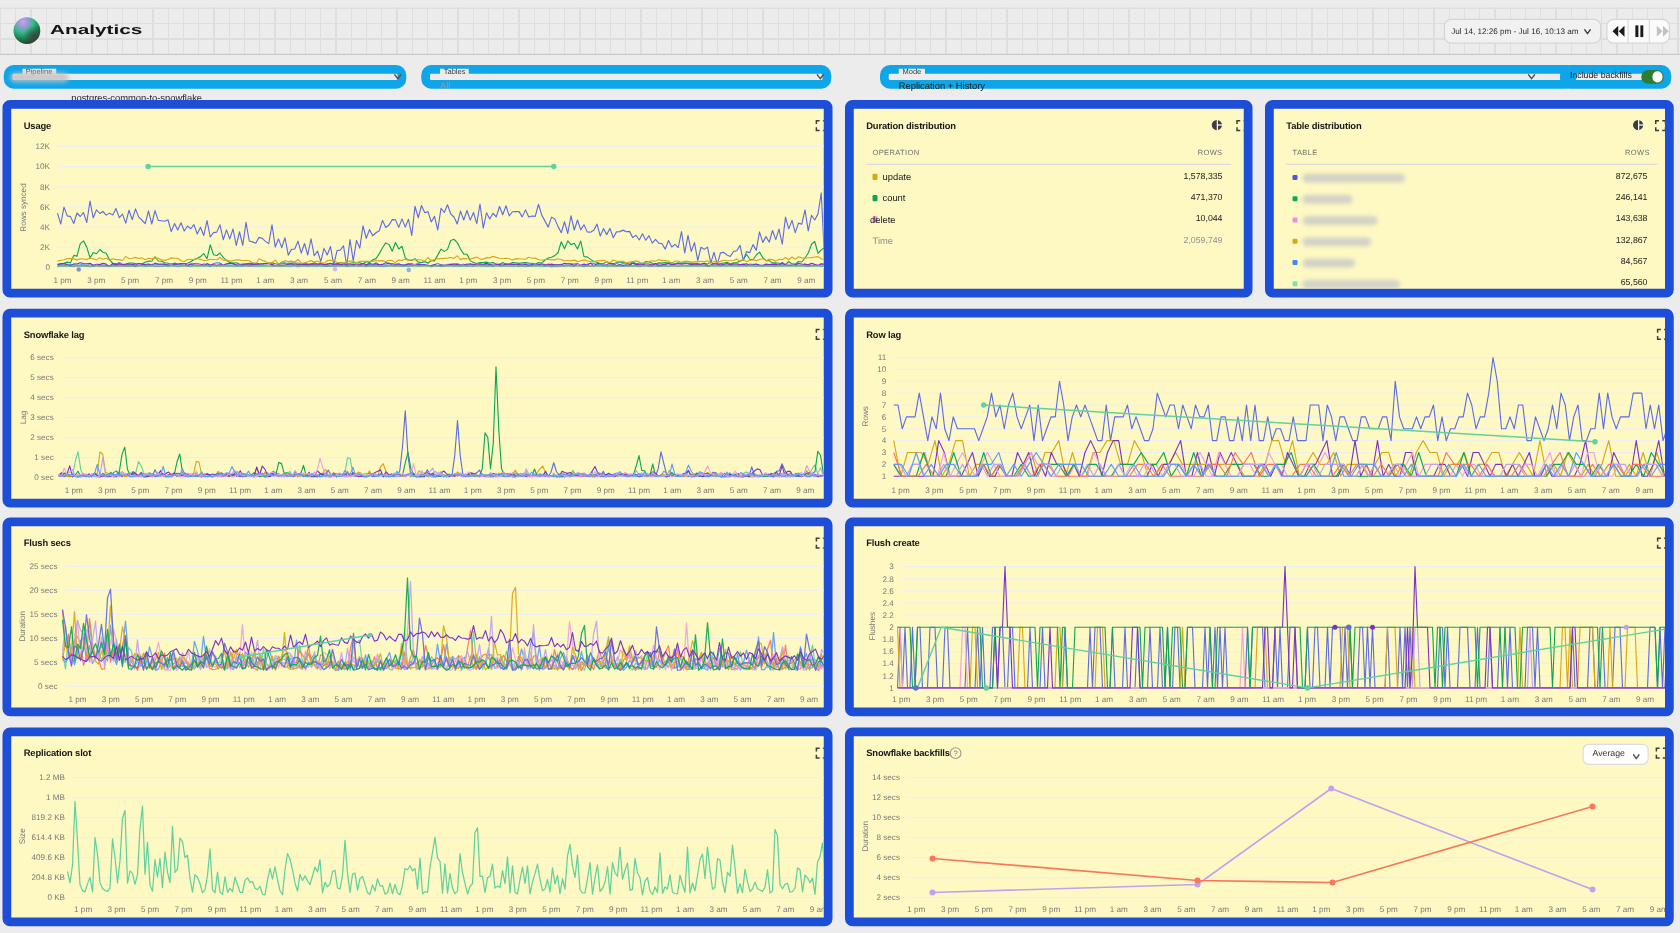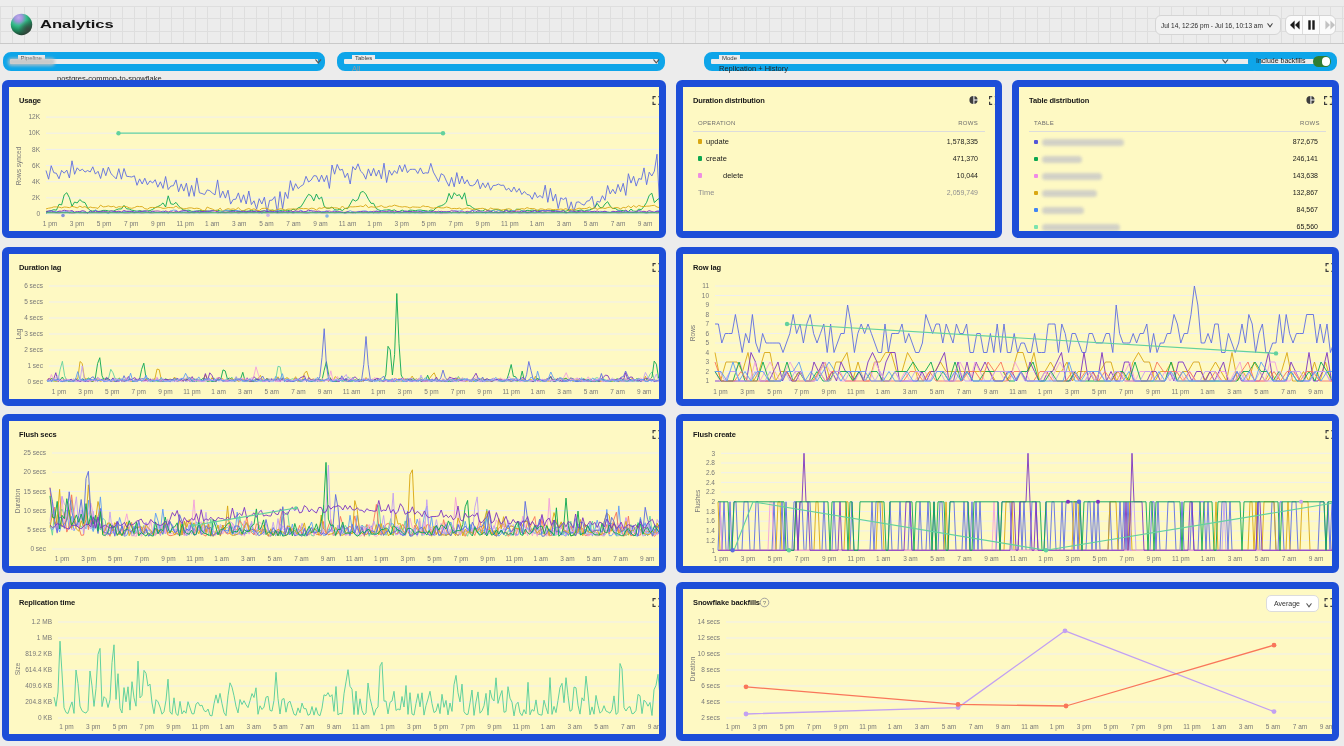--- a/index.html
+++ b/index.html
@@ -153,24 +153,24 @@
       </g>
       <path d="M983.6 93.19999999999999 V90.6 H986.2 M988.8 90.6 H991.4 V93.19999999999999 M991.4 95.80000000000001 V98.4 H988.8 M986.2 98.4 H983.6 V95.80000000000001" stroke="#3d3d3d" stroke-width="1.2" fill="none"></path>
     </svg>
     <div class="thead" style="left:15px;top:33px">OPERATION</div>
     <div class="thead" style="right:17px;top:33px">ROWS</div>
     <div class="abs" style="left:10px;right:10px;top:44px;height:1px;background:#dcdcdc"></div>
     <div class="sq" style="left:14.5px;top:52.4px;background:#d9a713"></div>
     <div class="trow" style="left:23px;top:50.5px">update</div>
     <div class="tnum" style="right:17px;top:50.5px">1,578,335</div>
     <div class="sq" style="left:14.5px;top:69.4px;background:#0ca750"></div>
-    <div class="trow" style="left:23px;top:67.5px">create</div>
+    <div class="trow" style="left:23px;top:67.5px">count</div>
     <div class="tnum" style="right:17px;top:67.5px">471,370</div>
     <div class="sq" style="left:14.5px;top:86.4px;background:#ef8ee2"></div>
-    <div class="trow" style="left:40px;top:84.5px">delete</div>
+    <div class="trow" style="left:13px;top:84.5px">delete</div>
     <div class="tnum" style="right:17px;top:84.5px">10,044</div>
     <div class="trow" style="left:15px;top:102px;color:#8f8f8f">Time</div>
     <div class="tnum" style="right:17px;top:102px;color:#8f8f8f">2,059,749</div>
   </div>
 <div class="card" style="left:1012px;top:80px;width:327px;height:158px">
     <div class="ctitle">Table distribution</div>
     <svg class="abs" style="left:-1px;top:-1px" width="327" height="158" viewBox="1012 80 327 158">
       <g>
         <circle cx="1304.5" cy="94" r="4.1" fill="#3d3d3d"></circle>
         <rect x="1304.4" y="89.9" width="1" height="8.2" fill="#fff"></rect>
@@ -199,21 +199,21 @@
     <div class="sq" style="left:14.5px;top:137.9px;background:#7ce3ae"></div>
     <div class="blob" style="left:23px;top:136.5px;width:78px"></div>
     <div class="tnum" style="left:200px;width:99px;top:136.0px">65,560</div>
     <div class="sq" style="left:14.5px;top:154.9px;background:#7c0fc0"></div>
     <div class="blob" style="left:23px;top:153.5px;width:28px"></div>
     <div class="tnum" style="left:200px;width:99px;top:153.0px">65,073</div>
     <div class="abs" style="left:317px;top:27px;width:7px;height:131px;background:#f4f4f4"></div>
     <div class="abs" style="left:318px;top:31px;width:5.5px;height:13px;border-radius:3px;background:#c2c2c2"></div>
   </div>
 <div class="card" style="left:2px;top:247px;width:664px;height:159px">
-    <div class="ctitle">Duration lag</div>
+    <div class="ctitle">Snowflake lag</div>
     <svg class="abs" style="left:-1px;top:-1px" width="664" height="159" viewBox="2 247 664 159">
       <line x1="43" y1="376.0" x2="656" y2="376.0" stroke="#efefef" stroke-width="1"></line>
       <line x1="43" y1="360.0" x2="656" y2="360.0" stroke="#efefef" stroke-width="1"></line>
       <line x1="43" y1="344.0" x2="656" y2="344.0" stroke="#efefef" stroke-width="1"></line>
       <line x1="43" y1="328.0" x2="656" y2="328.0" stroke="#efefef" stroke-width="1"></line>
       <line x1="43" y1="312.0" x2="656" y2="312.0" stroke="#efefef" stroke-width="1"></line>
       <line x1="43" y1="296.0" x2="656" y2="296.0" stroke="#efefef" stroke-width="1"></line>
       <line x1="43" y1="280.0" x2="656" y2="280.0" stroke="#efefef" stroke-width="1"></line>
       <text x="37" y="376.5" text-anchor="end" dominant-baseline="middle" class="tick">0 sec</text>
       <text x="37" y="360.5" text-anchor="end" dominant-baseline="middle" class="tick">1 sec</text>
@@ -446,21 +446,21 @@
       <circle cx="1040.0" cy="544.3" r="2.2" fill="#62d19e"></circle>
       <circle cx="1062.0" cy="495.8" r="2.0" fill="#7d33c0"></circle>
       <circle cx="1092.0" cy="495.8" r="2.0" fill="#7d33c0"></circle>
       <circle cx="1295.0" cy="495.8" r="2.0" fill="#c2a0f2"></circle>
     </svg>
     <svg class="abs" style="left:-1px;top:-1px" width="663" height="159" viewBox="676 414 663 159">
       <path d="M1320.1 427.20000000000005 V424.6 H1322.6999999999998 M1325.3000000000002 424.6 H1327.9 V427.20000000000005 M1327.9 429.79999999999995 V432.4 H1325.3000000000002 M1322.6999999999998 432.4 H1320.1 V429.79999999999995" stroke="#3d3d3d" stroke-width="1.2" fill="none"></path>
     </svg>
   </div>
 <div class="card" style="left:2px;top:582px;width:664px;height:159px">
-    <div class="ctitle">Replication time</div>
+    <div class="ctitle">Replication slot</div>
     <svg class="abs" style="left:-1px;top:-1px" width="664" height="159" viewBox="2 582 664 159">
       <line x1="52" y1="712.0" x2="656" y2="712.0" stroke="#efefef" stroke-width="1"></line>
       <line x1="52" y1="696.0" x2="656" y2="696.0" stroke="#efefef" stroke-width="1"></line>
       <line x1="52" y1="680.0" x2="656" y2="680.0" stroke="#efefef" stroke-width="1"></line>
       <line x1="52" y1="664.0" x2="656" y2="664.0" stroke="#efefef" stroke-width="1"></line>
       <line x1="52" y1="648.0" x2="656" y2="648.0" stroke="#efefef" stroke-width="1"></line>
       <line x1="52" y1="632.0" x2="656" y2="632.0" stroke="#efefef" stroke-width="1"></line>
       <line x1="52" y1="616.0" x2="656" y2="616.0" stroke="#efefef" stroke-width="1"></line>
       <text x="46" y="712.5" text-anchor="end" dominant-baseline="middle" class="tick">0 KB</text>
       <text x="46" y="696.5" text-anchor="end" dominant-baseline="middle" class="tick">204.8 KB</text>

